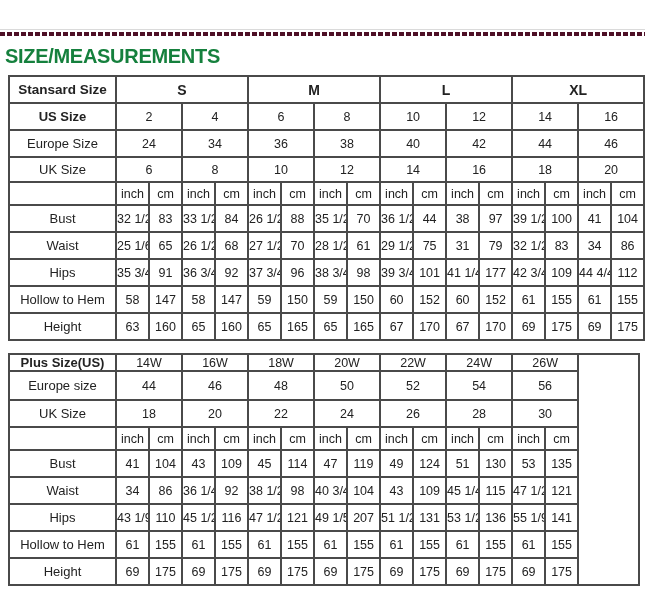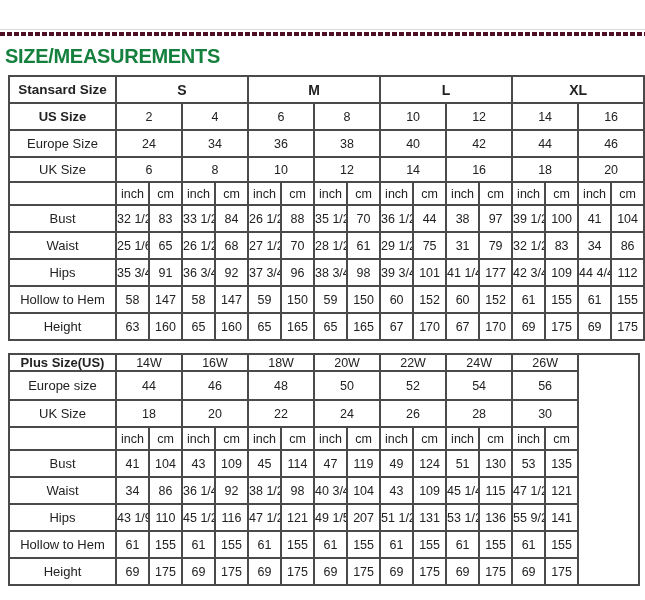--- a/index.html
+++ b/index.html
@@ -335,21 +335,21 @@
         <td>45 1/2</td>
         <td>116</td>
         <td>47 1/2</td>
         <td>121</td>
         <td>49 1/5</td>
         <td>207</td>
         <td>51 1/2</td>
         <td>131</td>
         <td>53 1/2</td>
         <td>136</td>
-        <td>55 9/2</td>
+        <td>55 1/9</td>
         <td>141</td>
       </tr>
     <tr class="h27">
       <td class="lbl">Hollow to Hem</td>
     <td>61</td>
         <td>155</td>
         <td>61</td>
         <td>155</td>
         <td>61</td>
         <td>155</td>

